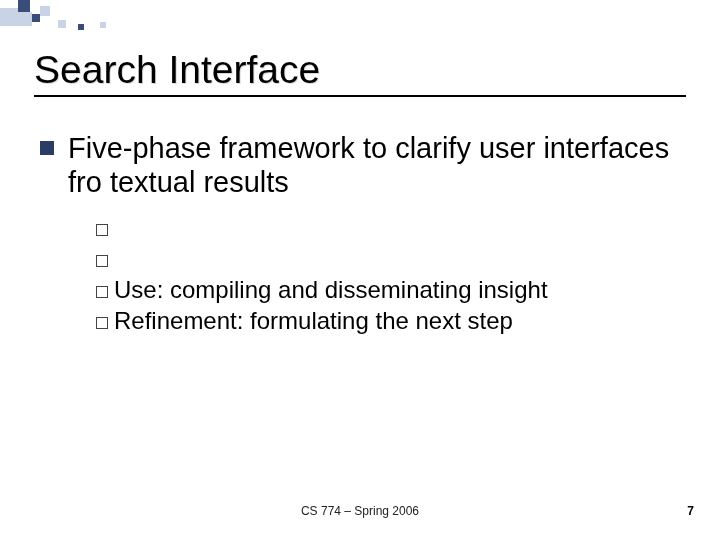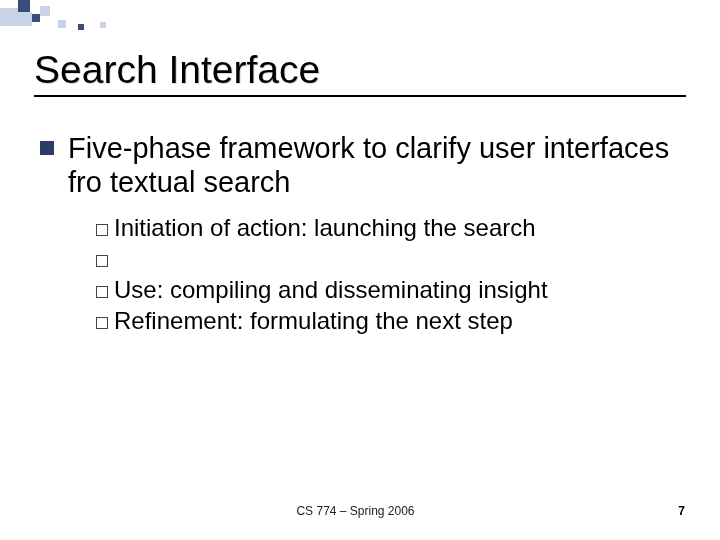--- a/index.html
+++ b/index.html
@@ -77,21 +77,21 @@
     height: 12px;
     border: 1.5px solid #444;
     box-sizing: border-box;
     vertical-align: 0px;
     margin-right: 6px;
   }
   .footer {
     position: absolute;
     bottom: 16px;
     left: 0;
-    right: 9px;
+    right: 0;
     height: 20px;
   }
   .footer-center {
     position: absolute;
     left: 50%;
     transform: translateX(-50%);
     font-size: 12px;
     color: #222;
   }
   .footer-right {
@@ -115,25 +115,25 @@
   <div class="sq dark" style="left:78px;top:24px;width:6px;height:6px;"></div>
   <div class="sq" style="left:100px;top:22px;width:6px;height:6px;"></div>
 </div>
 
 <div class="content">
   <div class="title">Search Interface</div>
   <hr class="rule">
 
   <div class="level1">
     <div class="bullet-square"></div>
-    <div class="level1-text">Five-phase framework to clarify user interfaces fro textual search</div>
+    <div class="level1-text">Five-phase framework to clarify user interfaces fro textual results</div>
   </div>
 
   <div class="level2-list">
-    <div class="level2"><span class="hollow-square"></span><span>Initiation of action: launching the search</span></div>
+    <div class="level2"><span class="hollow-square"></span></div>
     <div class="level2"><span class="hollow-square"></span></div>
     <div class="level2"><span class="hollow-square"></span><span>Use: compiling and disseminating insight</span></div>
     <div class="level2"><span class="hollow-square"></span><span>Refinement: formulating the next step</span></div>
   </div>
 </div>
 
 <div class="footer">
   <div class="footer-center">CS 774 – Spring 2006</div>
   <div class="footer-right">7</div>
 </div>

